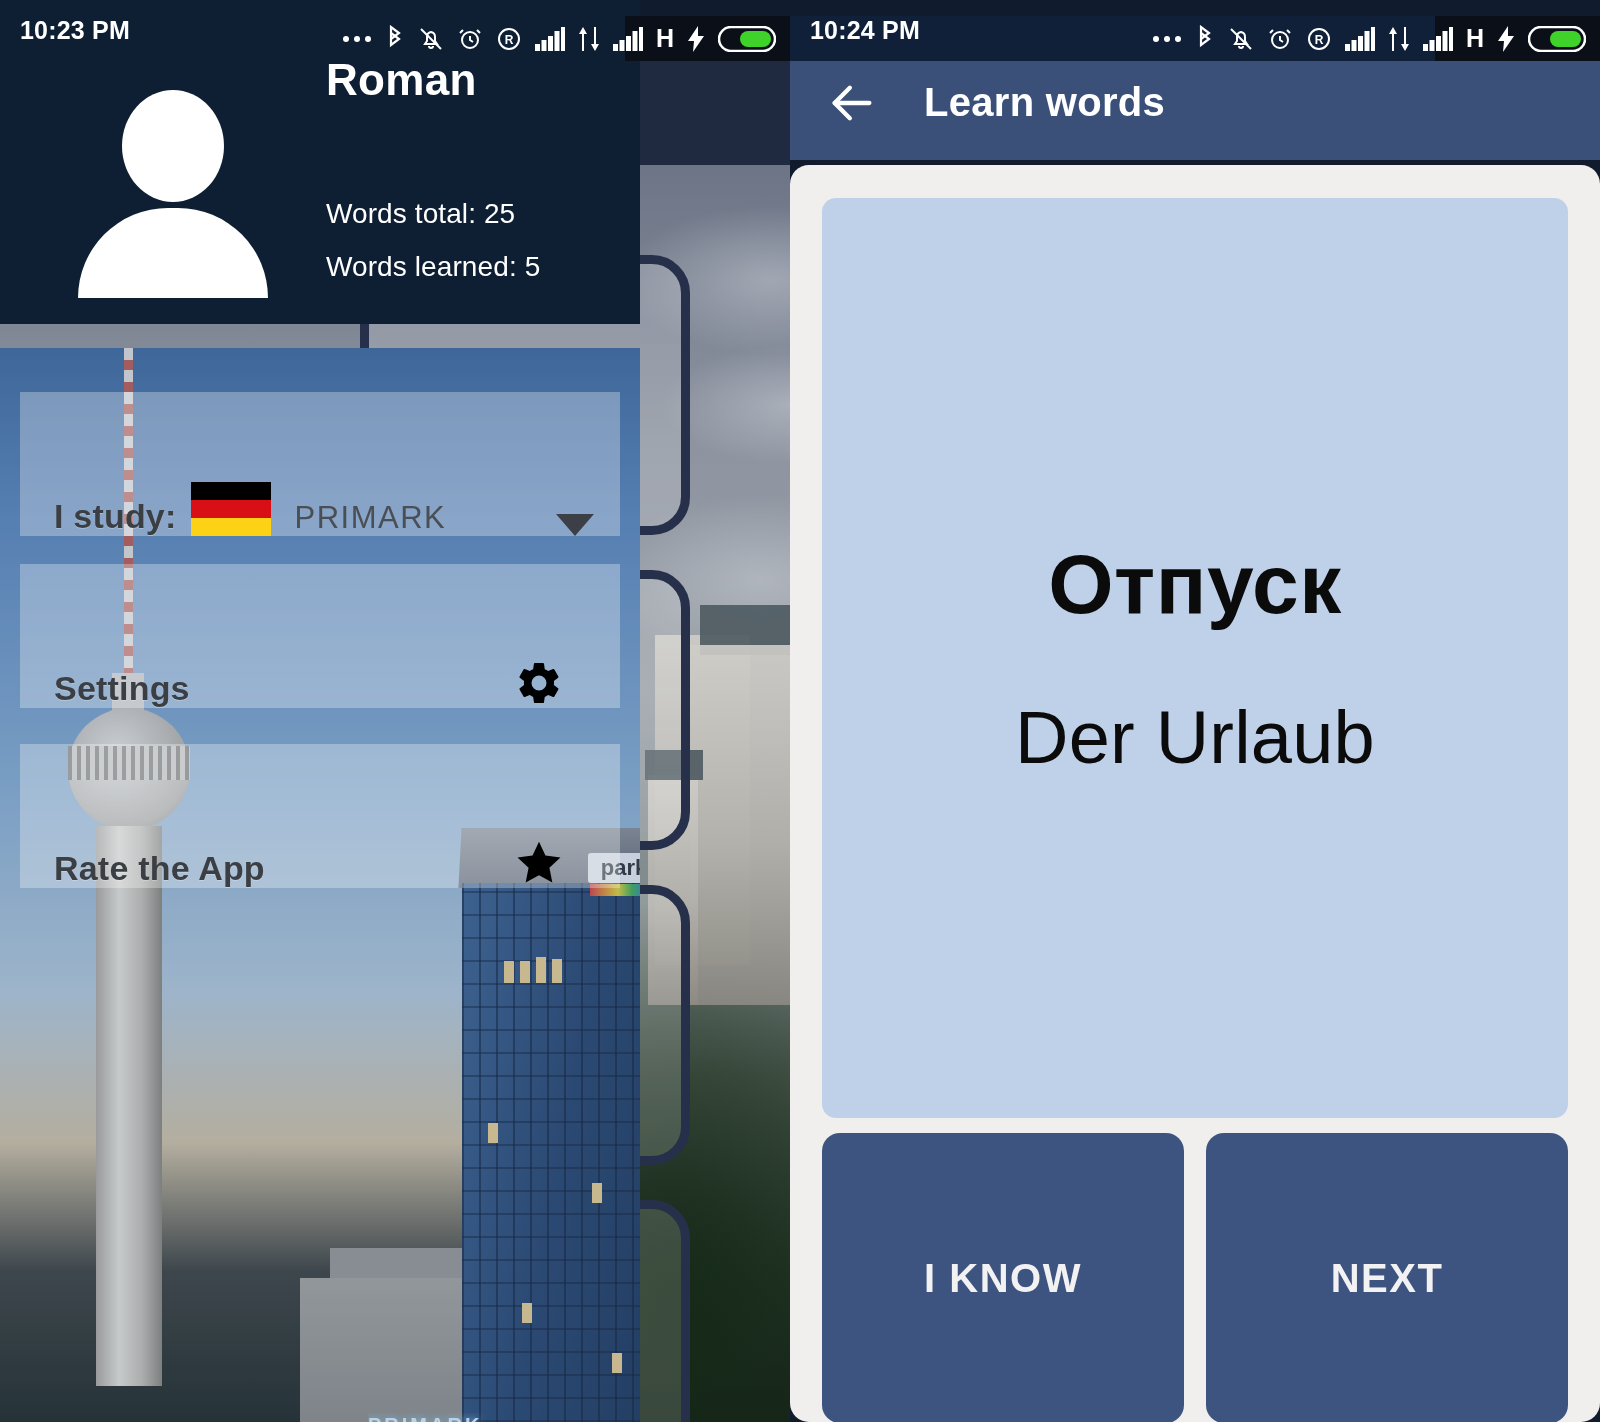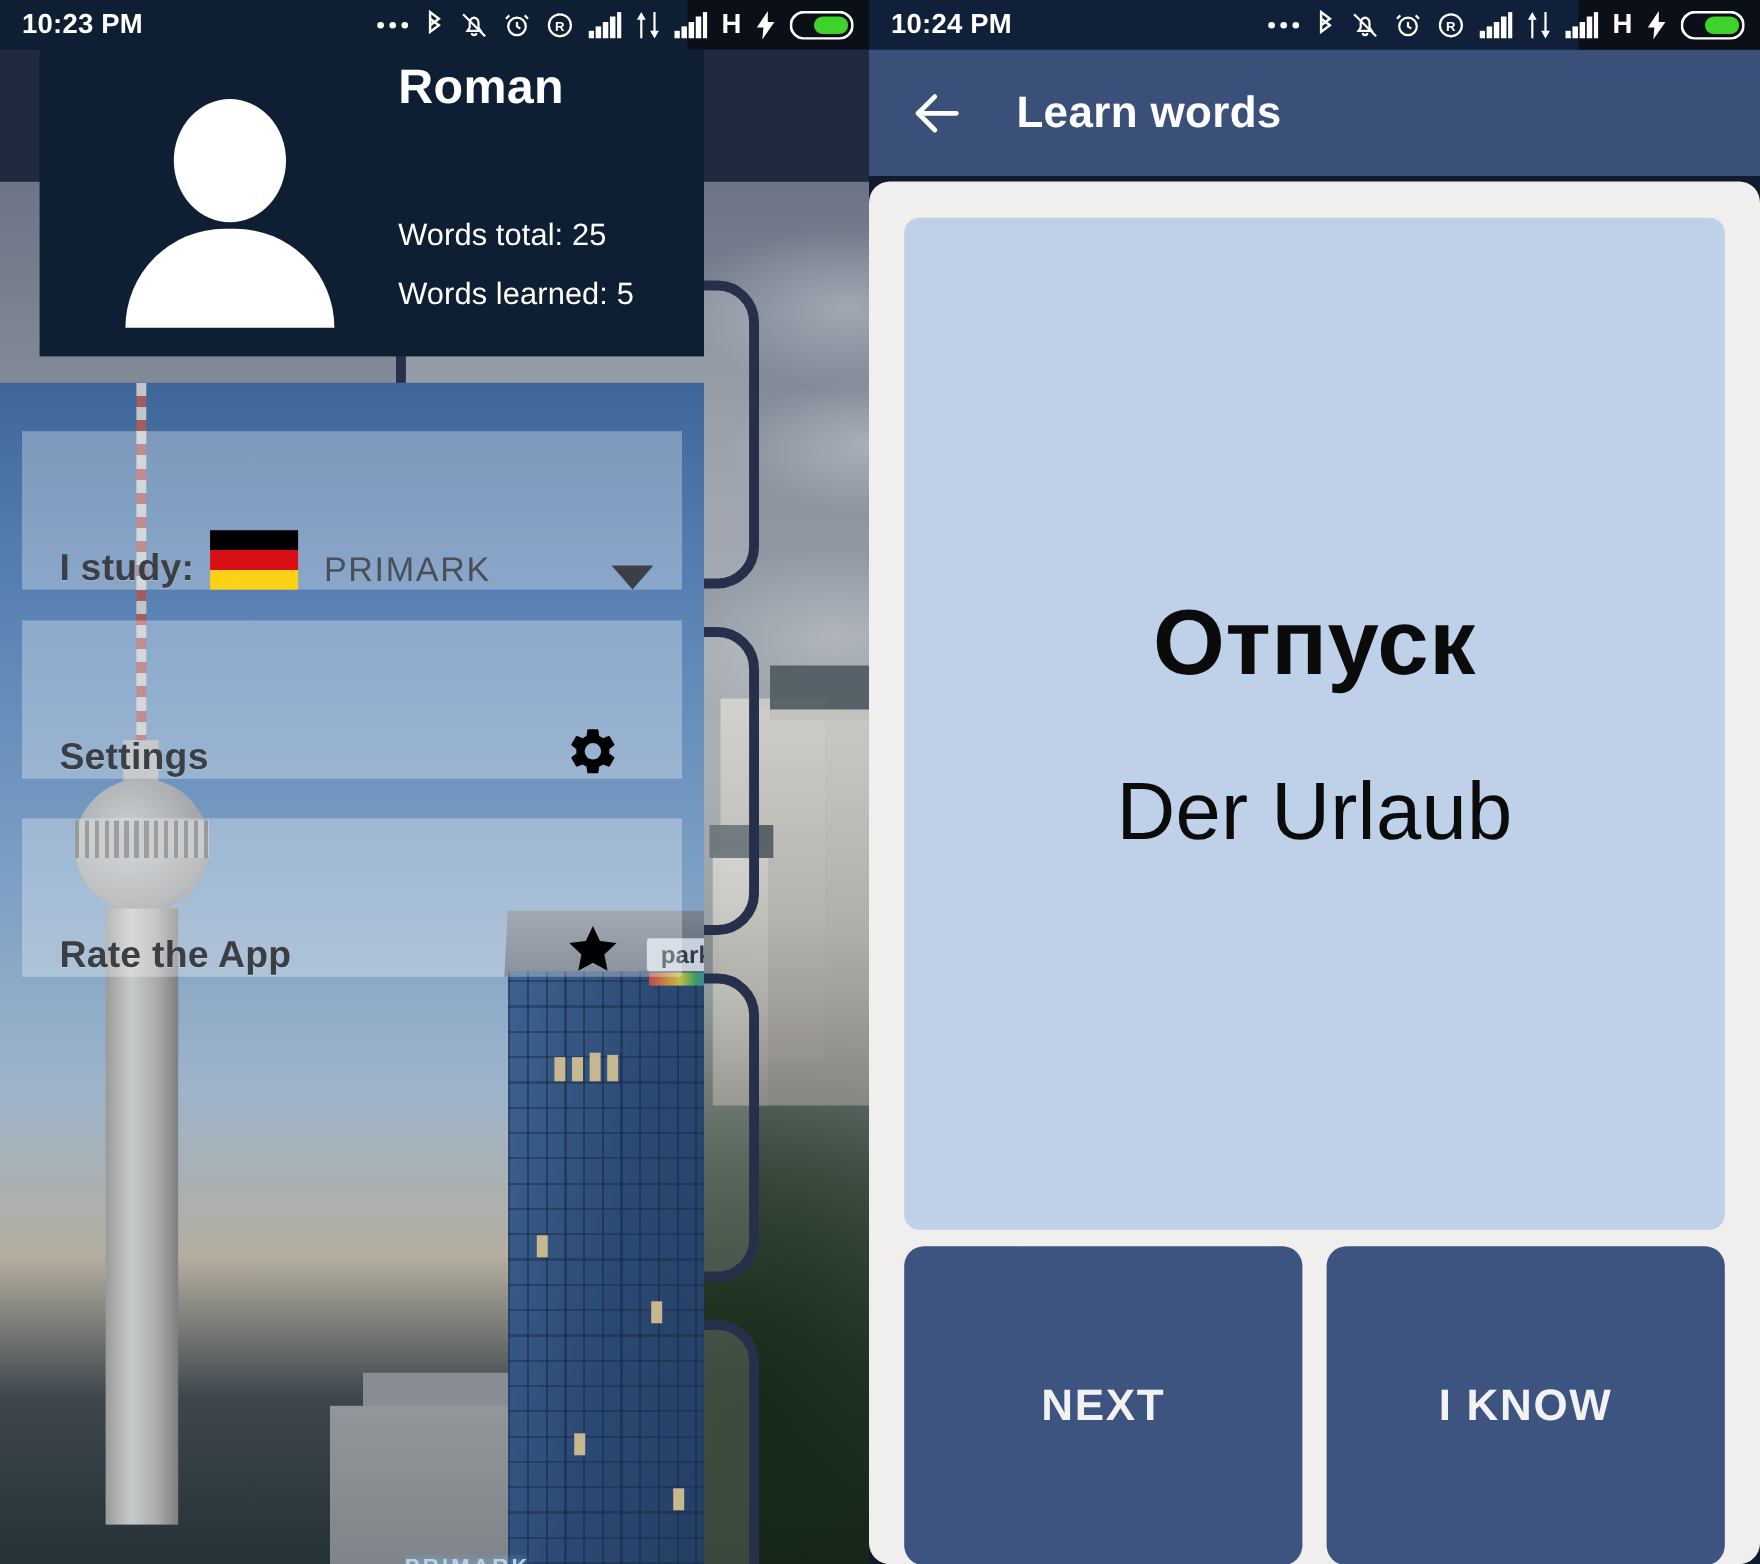--- a/index.html
+++ b/index.html
@@ -10,23 +10,23 @@
   }
   .screenshot{ position:relative; width:1600px; height:1422px; display:flex; }
 
   
   .phone{ position:relative; overflow:hidden; height:1422px; }
   .phone-left{ width:790px; }
   .phone-right{ width:810px; }
 
   
   .statusbar{
-    position:absolute; top:0; left:0; right:0; height:45px;
+    position:absolute; top:16px; left:0; right:0; height:45px;
     background:#0e1f33; color:#fff;
-    display:flex; align-items:center; z-index:60;
+    display:flex; z-index:60;
   }
   .phone-right .statusbar{ background:#102038; }
   .sb-time{ font-size:25px; font-weight:bold; letter-spacing:.2px; margin-left:20px; }
   .sb-icons{ margin-left:auto; display:flex; align-items:center; gap:13px; margin-right:14px; }
   .sb-ico{ display:flex; align-items:center; justify-content:center; color:#fff; }
   .sb-ico svg{ display:block; }
   .sb-letter{ font-size:25px; font-weight:bold; line-height:1; }
   .sb-dark-tail{
     position:absolute; right:0; top:0; height:45px; width:165px; background:#0a0f18; z-index:-1;
   }
@@ -58,21 +58,21 @@
   .bg-btn{
     position:absolute; border:9px solid #26304a; border-radius:38px;
     background:rgba(255,255,255,.16); z-index:6;
   }
 
   
   .drawer{
     position:absolute; top:0; left:0; width:640px; height:1422px; z-index:20; overflow:hidden;
   }
   .drawer-header{
-    position:absolute; top:0; left:0; right:0; height:324px; background:#0e1f33; z-index:3;margin-left:36px;
+    position:absolute; top:0; left:0; right:0; height:324px; background:#0e1f33; z-index:3;
   }
   .avatar{
     position:absolute; left:78px; top:90px; width:190px; height:175px;
   }
   .avatar .head{
     position:absolute; left:44px; top:0; width:102px; height:112px;
     background:#fff; border-radius:50%;
   }
   .avatar .body{
     position:absolute; left:0; top:118px; width:190px; height:90px;
@@ -376,22 +376,22 @@
   <div class="phone phone-right">
 
     <div class="content">
 
       <div class="word-card">
         <div class="word-native">Отпуск</div>
         <div class="word-foreign">Der Urlaub</div>
       </div>
 
       <div class="btn-row">
+        <button class="lw-btn">I KNOW</button>
         <button class="lw-btn">NEXT</button>
-        <button class="lw-btn">I KNOW</button>
       </div>
     </div>
 
     <div class="appbar">
       <span class="back-arrow">
         <svg viewBox="0 0 24 24" width="52" height="52" fill="none" stroke="currentColor" stroke-width="2" stroke-linecap="round" stroke-linejoin="round">
             <path d="M20 12H4"></path>
             <path d="M11 5l-7 7 7 7"></path>
           </svg>
       </span>

